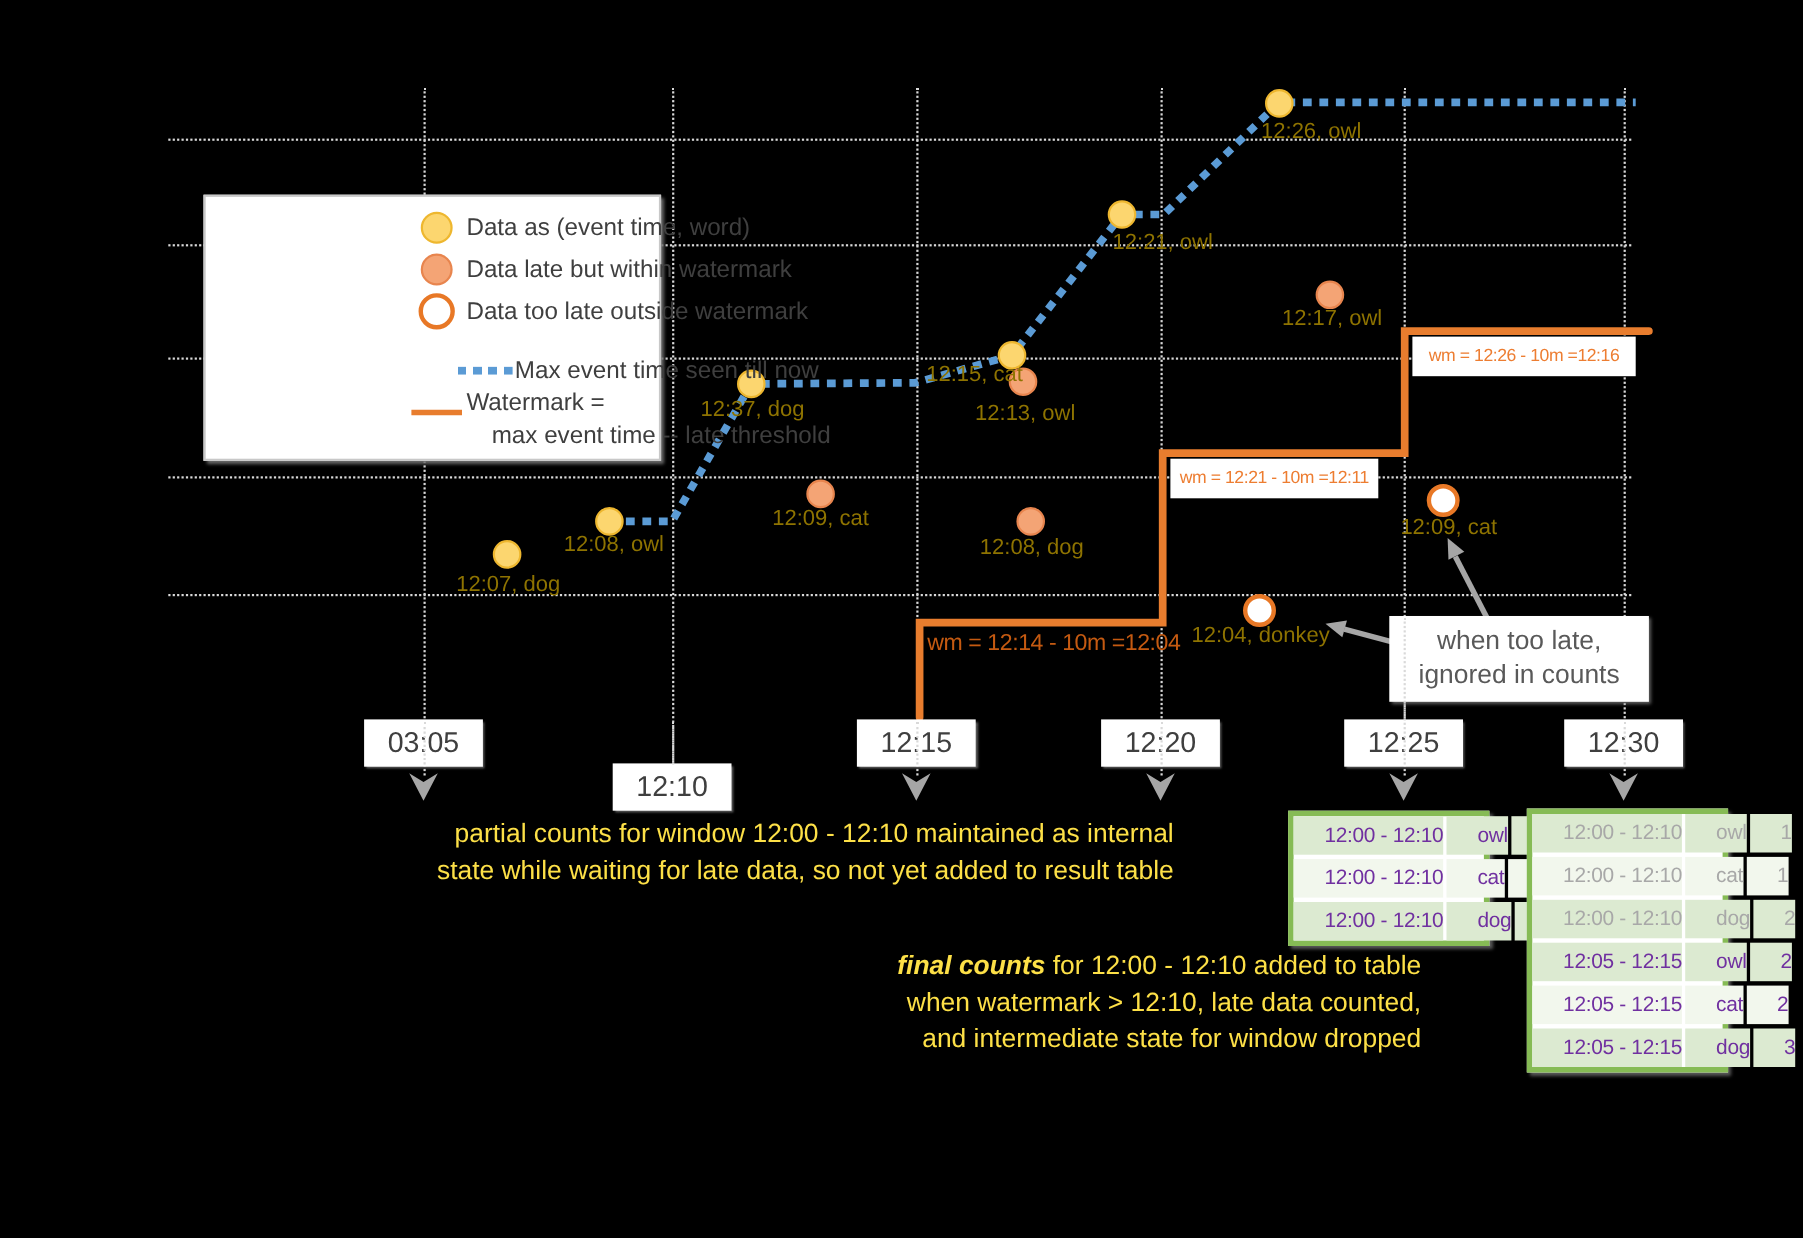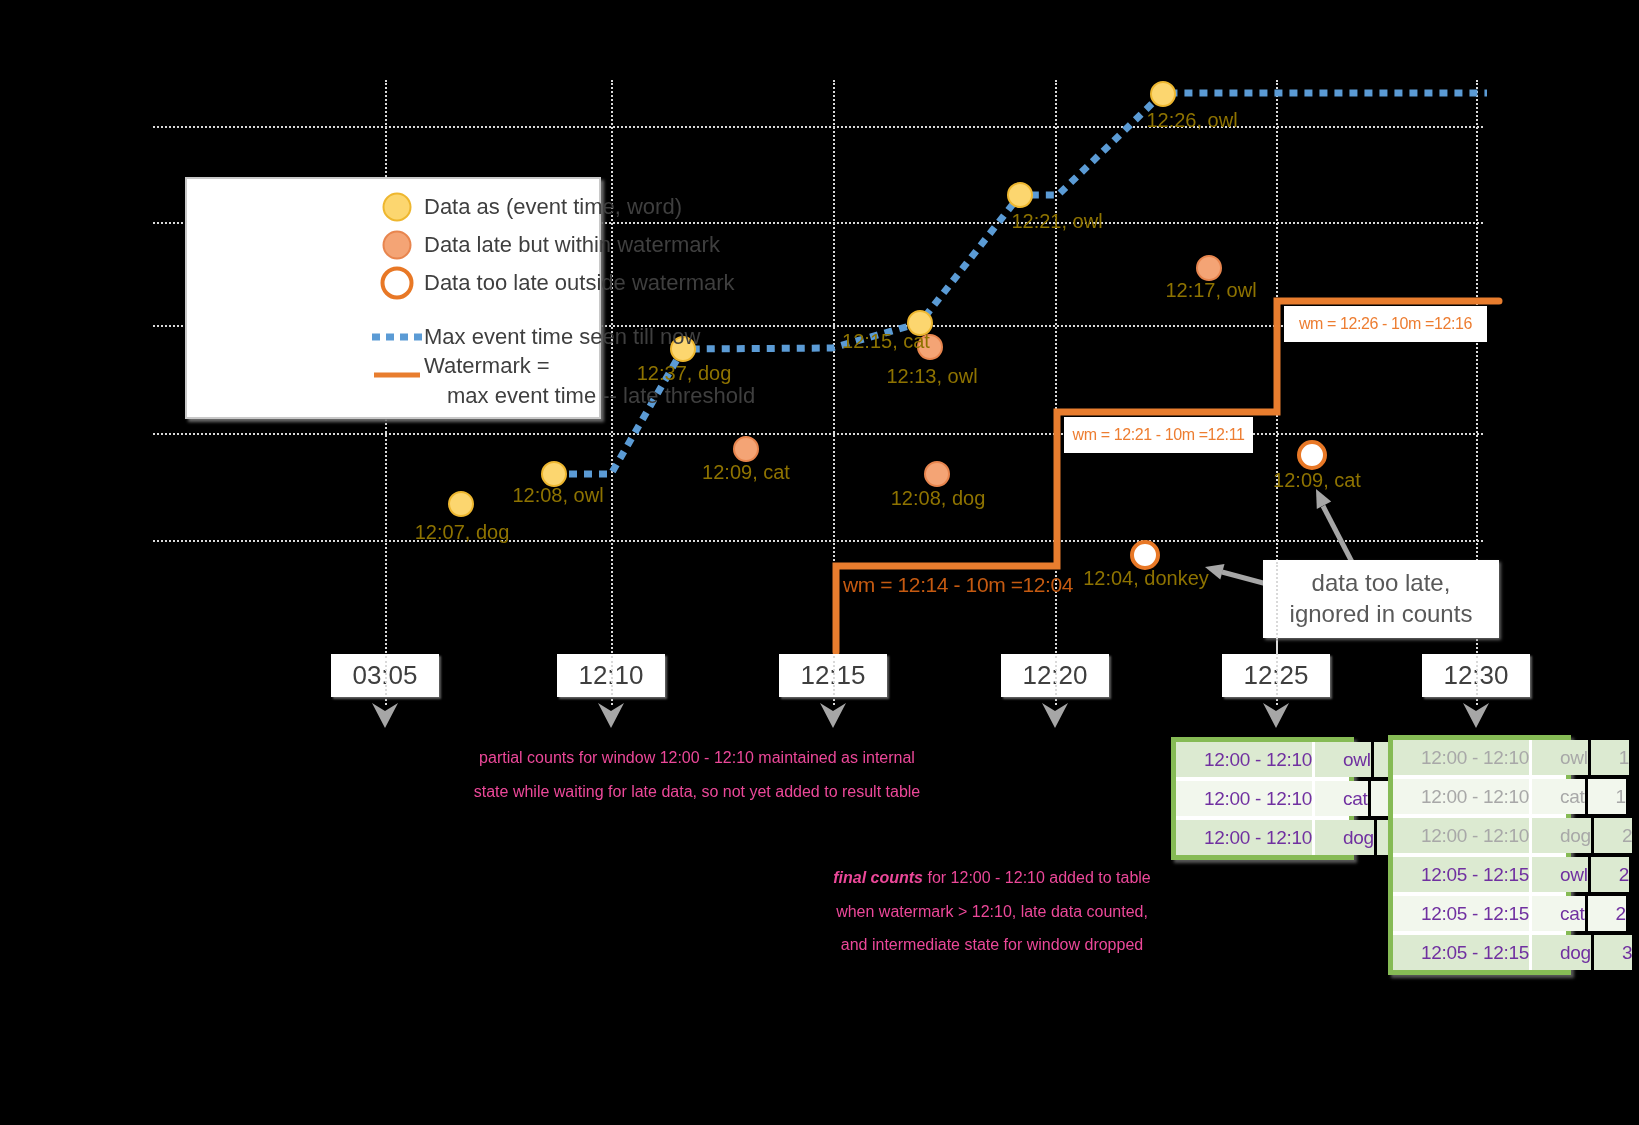--- a/index.html
+++ b/index.html
@@ -32,21 +32,21 @@
   .lg-dot.too-late{background:#fff;border:4px solid #e87826;}
   .lg-dash{width:50px;height:7px;background:repeating-linear-gradient(90deg,#5b9bd5 0 8px,transparent 8px 14px);}
   .lg-line{width:46px;height:5px;background:#e87d2e;}
   .lg-text{position:absolute;left:237px;top:50%;transform:translateY(-50%);color:#3f3f3f;font-size:22px;white-space:nowrap;}
   .lg-text.indent{left:260px;}
   
   .wm-box{position:absolute;background:#fff;z-index:5;display:flex;align-items:center;justify-content:center;
           color:#ed7d31;font-size:16px;letter-spacing:-0.4px;white-space:nowrap;}
   .wm-plain{position:absolute;color:#c55a11;font-size:21px;letter-spacing:-0.4px;white-space:nowrap;z-index:5;}
   
-  .red-note{position:absolute;color:#ec4899;font-size:16px;line-height:33.5px;text-align:center;z-index:5;white-space:nowrap;}
+  .red-note{position:absolute;color:#fde047;font-size:24px;line-height:33.5px;text-align:right;z-index:5;white-space:nowrap;}
   .red-note .emph{font-weight:bold;font-style:italic;}
   
   #too-late-box{position:absolute;left:1263px;top:560px;width:236px;height:78px;background:#fff;z-index:5;
                 box-shadow:2px 2px 3px rgba(120,120,120,.8);color:#595959;font-size:24px;line-height:31px;
                 text-align:center;padding-top:7px;box-sizing:border-box;}
   
   .rtable{position:absolute;background:#86bb55;border:5px solid #86bb55;z-index:5;width:183px;
           box-shadow:3px 3px 3px rgba(110,110,110,.8);box-sizing:border-box;display:flex;flex-direction:column;gap:4px;
           background:#fff;}
   .rrow{display:flex;gap:3px;height:35px;flex:none;}
@@ -119,21 +119,21 @@
   <span class="pt-label" style="left:1057px;top:221px;">12:21, owl</span>
   <span class="pt-label" style="left:1192px;top:120px;">12:26, owl</span>
   <span class="pt-label" style="left:746px;top:472px;">12:09, cat</span>
   <span class="pt-label" style="left:938px;top:498px;">12:08, dog</span>
   <span class="pt-label" style="left:932px;top:376px;">12:13, owl</span>
   <span class="pt-label" style="left:1211px;top:290px;">12:17, owl</span>
   <span class="pt-label" style="left:1146px;top:578px;">12:04, donkey</span>
   <span class="pt-label" style="left:1317px;top:480px;">12:09, cat</span>
 
   <div class="tick-box" style="left:385px;">03:05</div>
-  <div class="tick-box" style="left:611px;">12:10</div>
+  <div class="tick-box" style="left:611px;margin-top:40px;">12:10</div>
   <div class="tick-box" style="left:833px;">12:15</div>
   <div class="tick-box" style="left:1055px;">12:20</div>
   <div class="tick-box" style="left:1276px;">12:25</div>
   <div class="tick-box" style="left:1476px;">12:30</div>
 
   <div id="legend">
     <div class="lg-row" style="top:15px;">
       <span class="lg-marker">
           <span class="lg-dot on-time" style="display:block;"></span>
         </span>
@@ -144,21 +144,21 @@
           <span class="lg-dot late" style="display:block;"></span>
         </span>
       <span class="lg-text">Data late but within watermark</span>
     </div>
     <div class="lg-row" style="top:91px;">
       <span class="lg-marker">
           <span class="lg-dot too-late" style="display:block;"></span>
         </span>
       <span class="lg-text">Data too late outside watermark</span>
     </div>
-    <div class="lg-row" style="top:145px;">
+    <div class="lg-row" style="top:145px;margin-left:44px;">
       <span class="lg-marker">
           <span class="lg-dash" style="display:block;"></span>
         </span>
       <span class="lg-text">Max event time seen till now</span>
     </div>
     <div class="lg-row" style="top:174px;">
       <span class="lg-text">Watermark =</span>
     </div>
     <div class="lg-row" style="top:204px;">
       <span class="lg-marker" style="top:-8px;">
@@ -177,21 +177,21 @@
     <div>state while waiting for late data, so not yet added  to result table</div>
   </div>
 
   <div class="red-note" style="left:692px;top:861px;width:600px;">
     <div><span class="emph">final counts</span><span> for 12:00 - 12:10 added to table</span></div>
     <div>when watermark &gt; 12:10, late data counted,</div>
     <div>and intermediate state for window dropped</div>
   </div>
 
   <div id="too-late-box">
-    <div>data too late,</div>
+    <div>when too late,</div>
     <div>ignored in counts</div>
   </div>
 
   <div class="rtable" style="left:1171px;top:737px;">
     <div class="rrow">
       <span class="rcell c-time">12:00 - 12:10</span>
       <span class="rcell c-word">owl</span>
       <span class="rcell c-count">1</span>
     </div>
     <div class="rrow alt">

